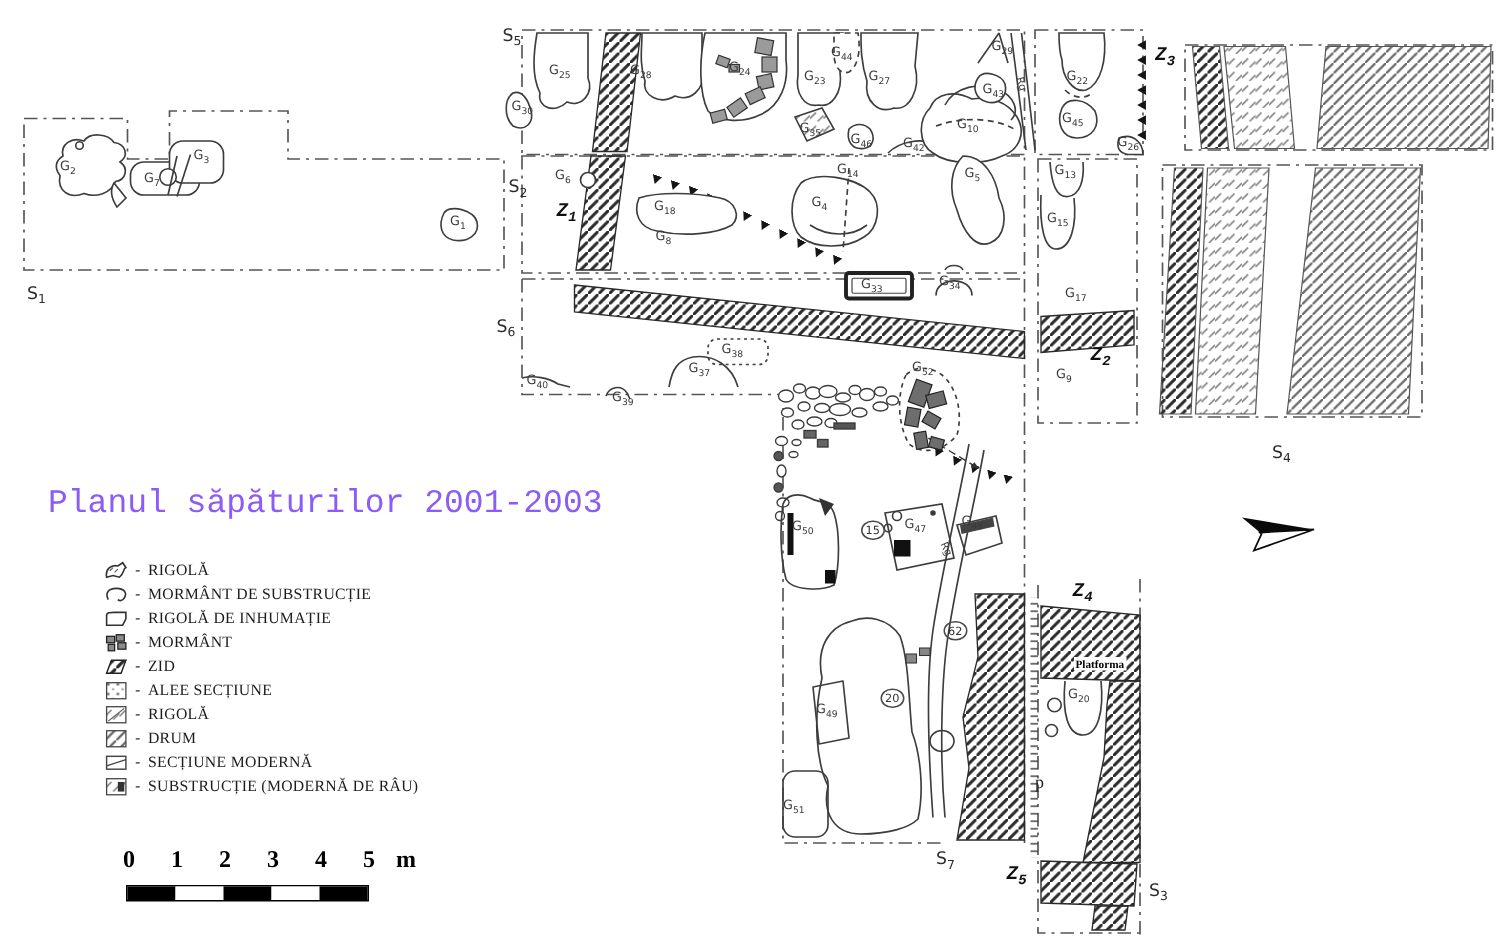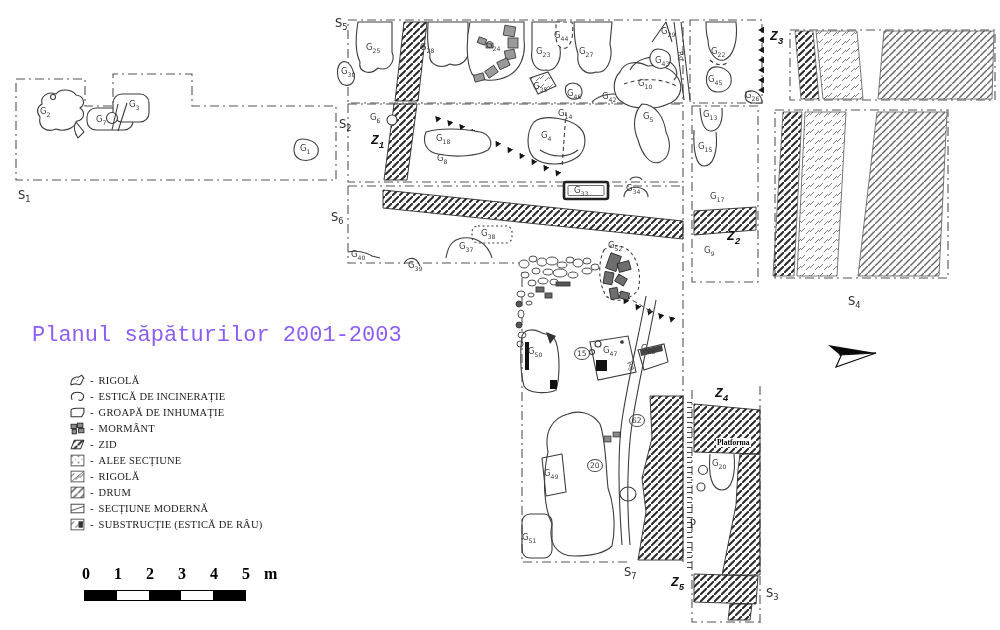--- a/index.html
+++ b/index.html
@@ -377,29 +377,29 @@
           </svg>
     <span class="legend-sep">-</span>
     <span class="legend-label">RIGOLĂ</span>
   </div>
 
   <div class="legend-row">
     <svg class="legend-icon" width="15" height="13" viewBox="0 0 14 12">
             <use href="#sym-incineratie"></use>
           </svg>
     <span class="legend-sep">-</span>
-    <span class="legend-label">ESTICĂ DE INCINERAȚIE</span>
+    <span class="legend-label">MORMÂNT DE SUBSTRUCȚIE</span>
   </div>
 
   <div class="legend-row">
     <svg class="legend-icon" width="15" height="13" viewBox="0 0 14 12">
             <use href="#sym-inhumatie"></use>
           </svg>
     <span class="legend-sep">-</span>
-    <span class="legend-label">GROAPĂ DE INHUMAȚIE</span>
+    <span class="legend-label">RIGOLĂ DE INHUMAȚIE</span>
   </div>
 
   <div class="legend-row">
     <svg class="legend-icon" width="15" height="13" viewBox="0 0 14 12">
             <use href="#sym-caramida"></use>
           </svg>
     <span class="legend-sep">-</span>
     <span class="legend-label">MORMÂNT</span>
   </div>
 
@@ -441,21 +441,21 @@
           </svg>
     <span class="legend-sep">-</span>
     <span class="legend-label">SECȚIUNE MODERNĂ</span>
   </div>
 
   <div class="legend-row">
     <svg class="legend-icon" width="15" height="13" viewBox="0 0 14 12">
             <use href="#sym-substructie"></use>
           </svg>
     <span class="legend-sep">-</span>
-    <span class="legend-label">SUBSTRUCȚIE (ESTICĂ DE RÂU)</span>
+    <span class="legend-label">SUBSTRUCȚIE (MODERNĂ DE RÂU)</span>
   </div>
 </div>
   </div>
 
   <div class="scalebar">
     <div class="scale-ticks" id="scale-ticks">
         <span class="tick">0</span>
         <span class="tick">1</span>
         <span class="tick">2</span>
         <span class="tick">3</span>

